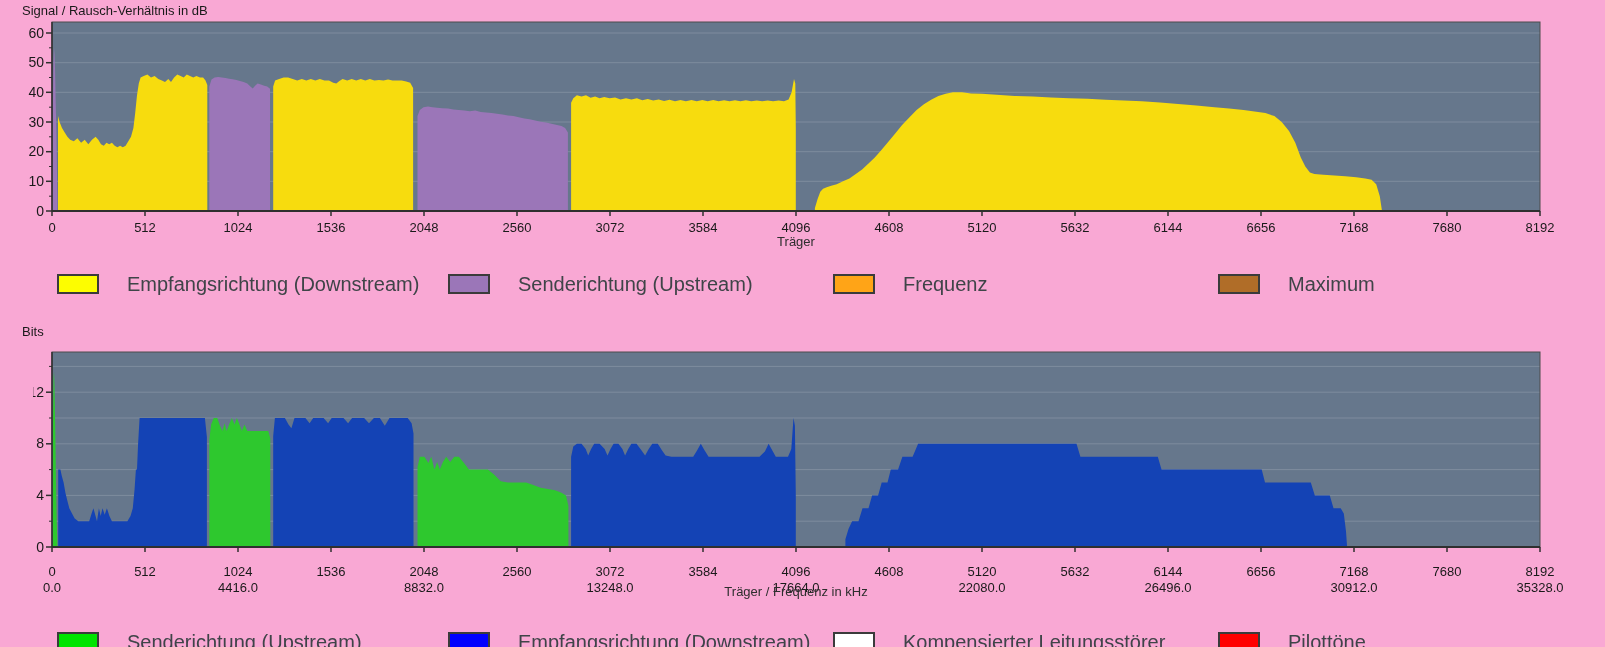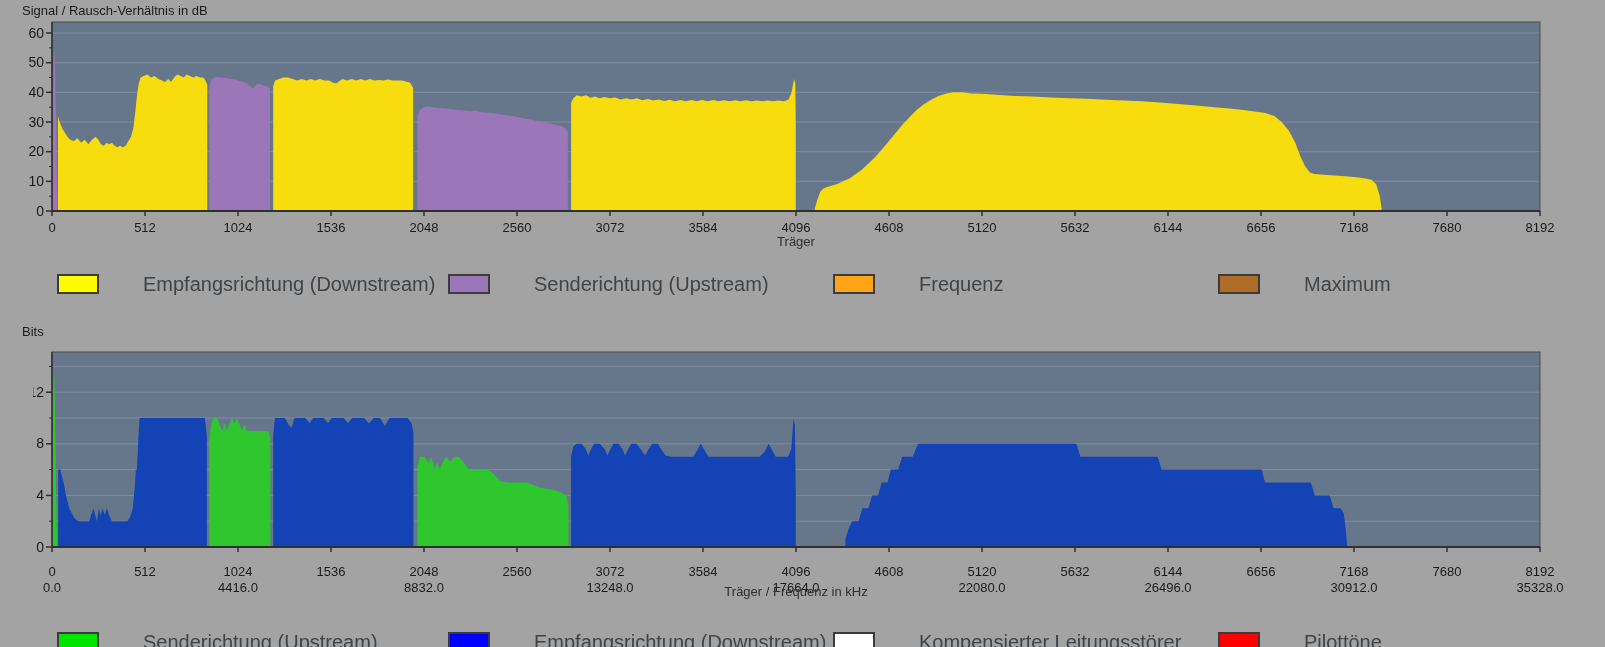--- a/index.html
+++ b/index.html
@@ -1,21 +1,21 @@
 <!DOCTYPE html>
 <html><head>
 <meta charset="utf-8">
 <style>
   html,body{margin:0;padding:0;background:#fff;}
-  .screen{position:relative;width:1605px;height:647px;overflow:hidden;background:#a3a3a3;
+  .screen{position:relative;width:1605px;height:647px;overflow:hidden;background:#f9a8d4;
           font-family:"Liberation Sans",sans-serif;}
   .chart-title{position:absolute;left:22px;font-size:13px;color:#1a1a1a;white-space:nowrap;}
   svg{position:absolute;left:0;}
   .legend{position:absolute;left:0;width:1605px;height:34px;}
-  .legend-item{position:absolute;top:0;height:34px;display:flex;align-items:flex-start;gap:16px;}
+  .legend-item{position:absolute;top:0;height:34px;display:flex;align-items:flex-start;}
   .swatch{display:inline-block;width:38px;height:16px;border:2px solid #3b3b3b;box-sizing:content-box;margin-top:2px;}
   .legend-label{display:inline-block;margin-left:28px;font-size:20px;color:#3f4448;white-space:nowrap;line-height:24px;}
 </style>
 </head>
 <body>
 
 <div class="screen">
 
   <div class="chart-title" style="top:3px">Signal / Rausch-Verhältnis in dB</div>
   <svg id="snr-svg" width="1605" height="260" style="top:0">

